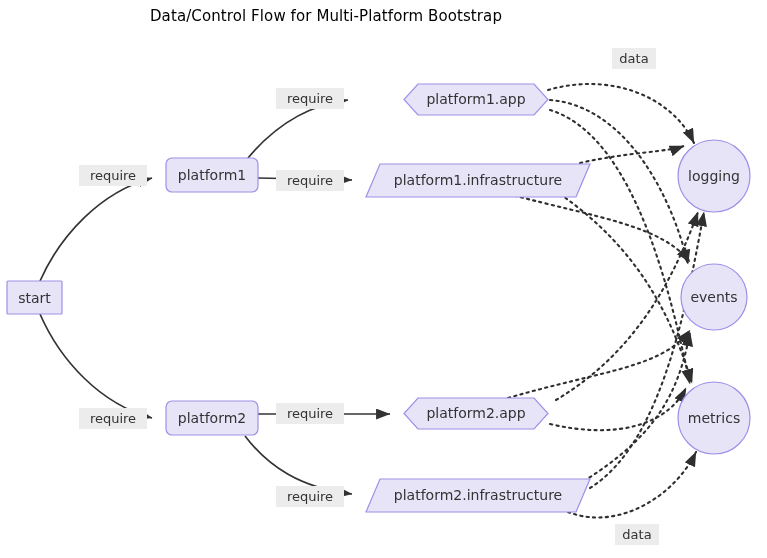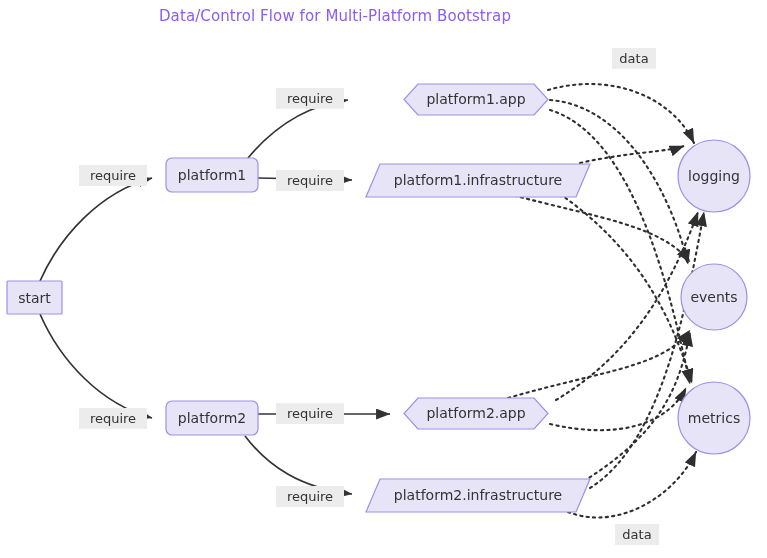--- a/index.html
+++ b/index.html
@@ -14,25 +14,25 @@
     overflow: hidden;
   }
   #diagram-root {
     position: relative;
     width: 767px;
     height: 558px;
   }
   .diagram-title {
     position: absolute;
     top: 7px;
-    left: 16px;
+    left: 7px;
     width: 638px;
     text-align: center;
     font-size: 15px;
-    color: #8b5cf6;
+    color: #000000;
     letter-spacing: 0.1px;
   }
   svg.flow-canvas {
     position: absolute;
     top: 0;
     left: 0;
     width: 767px;
     height: 558px;
   }
   .node-shape {

